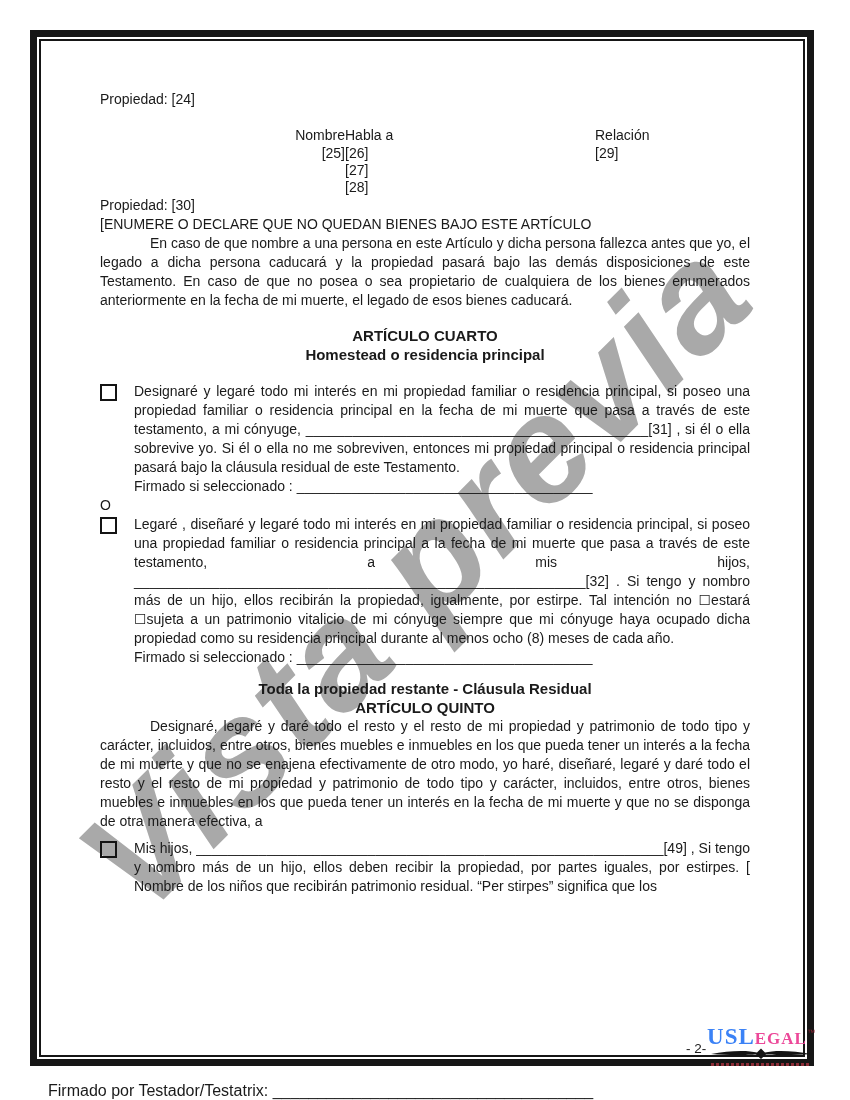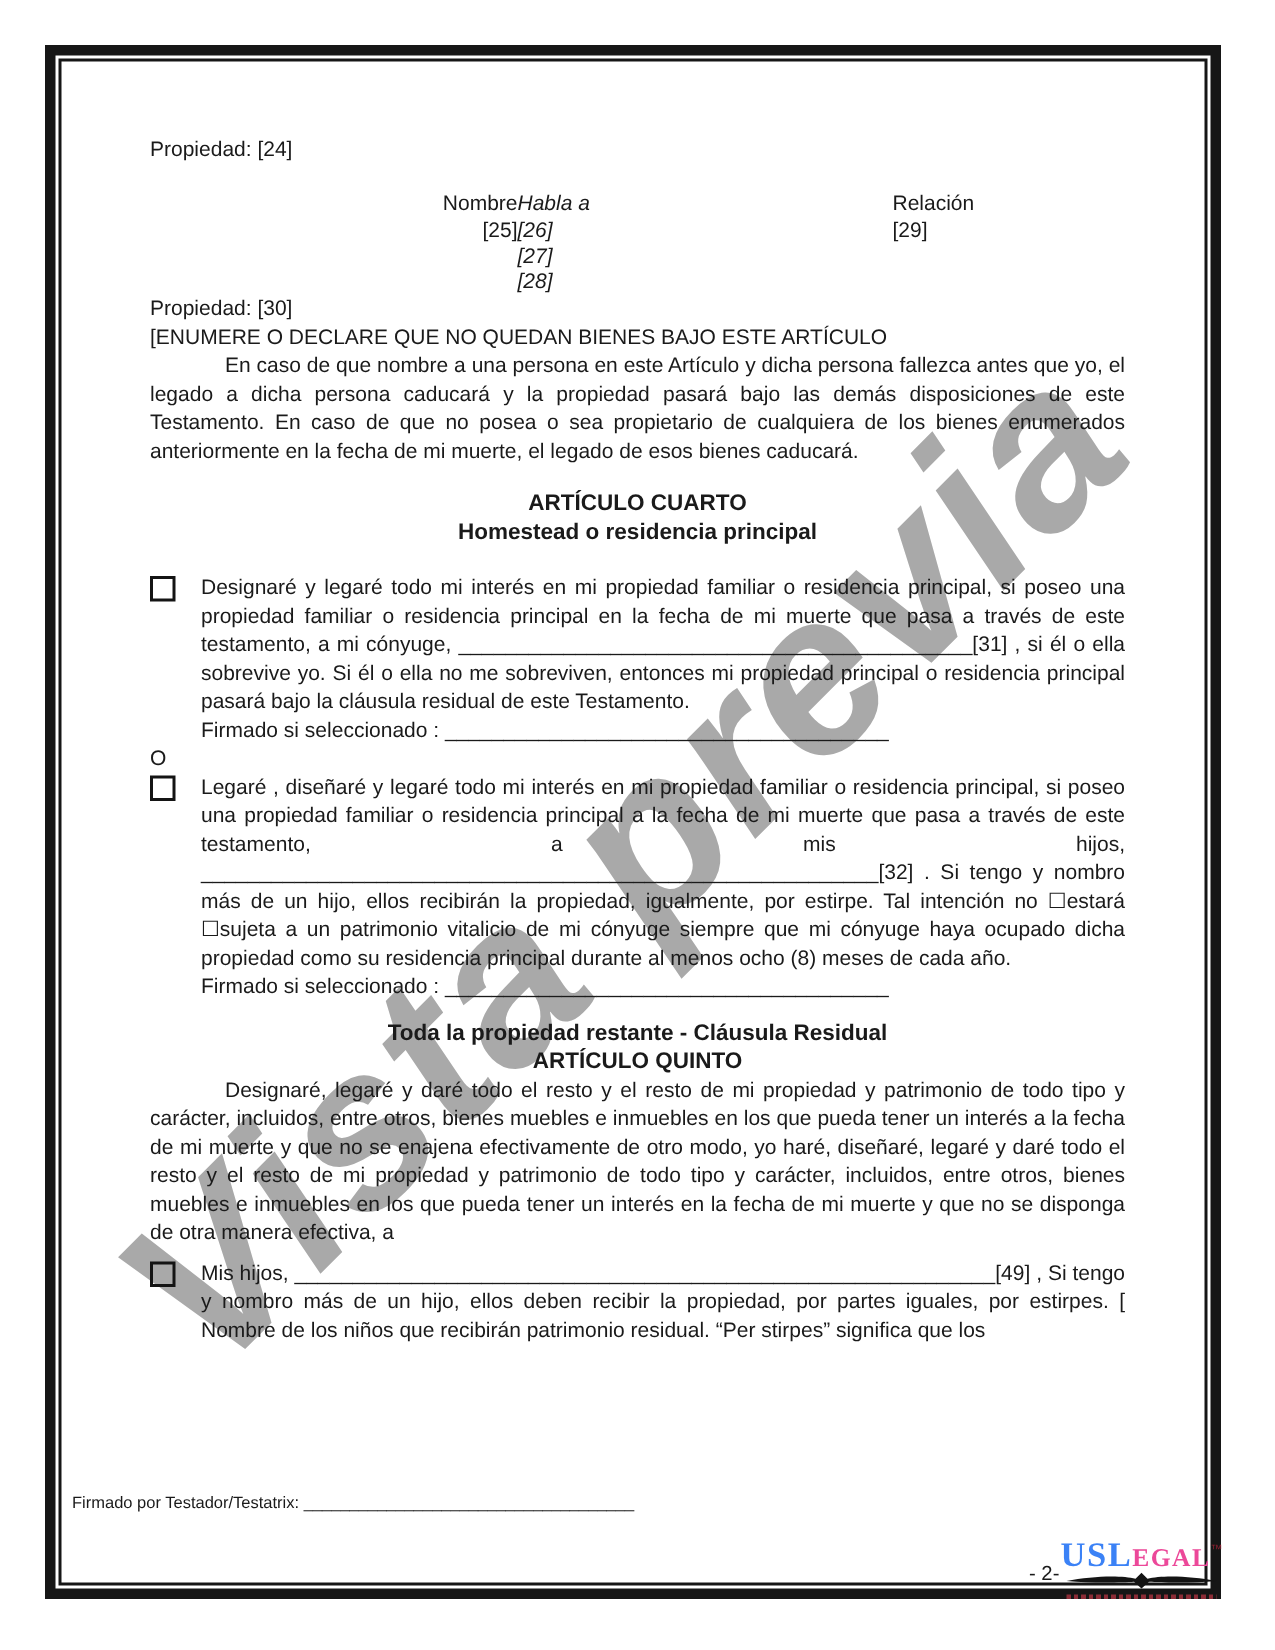--- a/index.html
+++ b/index.html
@@ -24,41 +24,41 @@
   .frame-inner { position:absolute; inset:2px; border:2px solid #161616; }
 
   .content { position:absolute; left:44px; top:44px; width:762px; z-index:3;
              padding:46px 56px 0 56px; box-sizing:border-box; }
   .content p { margin:0; font-size:14px; line-height:19px; }
 
   .prop-top { margin-left:8px; }
   .cols { display:flex; margin:17px 0 0 8px; }
   .col p { line-height:19px; }
   .col .val { line-height:17px; }
-  .col1 { width:237px;text-align:right; } .col2 { width:250px;font-style:italic; } .col3 { flex:1; }
+  .col1 { width:237px;text-align:right; } .col2 { width:250px; } .col3 { flex:1; }
   .prop-bottom { margin-left:8px; }
   .enumerate { margin-top:14px; }
   .para-lapse { margin-top:18px; }
   .justify { text-align:justify; }
   .indent { text-indent:50px; }
 
   .title-block { margin-top:16px; text-align:center; }
   .title-block p { font-size:15px; font-weight:bold; line-height:19px; }
   .title-block.a5 { margin-top:12px; }
 
   .option { display:flex; margin-top:18px; }
   .option.second { margin-top:0; }
   .option.third { margin-top:8px; }
   .checkbox { width:13px; height:13px; border:2px solid #141414; margin-top:2px;
               flex:none; background:transparent; }
   .option-text { margin-left:17px; flex:1; }
   .or { margin-top:10px; font-size:15px; }
   .intro { margin-top:14px; }
 
-  .footer { position:absolute; left:48px; top:996px; z-index:4; font-size:11px; }
+  .footer { position:absolute; left:48px; top:1082px; z-index:4; font-size:16px; }
   .sig-line { letter-spacing:0; }
   .page-num { position:absolute; left:686px; top:1041px; z-index:4; font-size:13.5px; }
 
   .logo { position:absolute; left:704px; top:1024px; width:114px; z-index:4; text-align:center; }
   .logo-lg { font-family:"Liberation Serif","DejaVu Serif",serif; font-weight:bold;
              font-size:23px; color:#3b82f6; letter-spacing:1px;text-align:center; }
   .logo-sm { font-family:"Liberation Serif","DejaVu Serif",serif; font-weight:bold;
              font-size:17px; color:#ec4899; letter-spacing:1px; }
   .logo-tm { font-size:8px; color:#8b2031; vertical-align:9px; }
   .swoosh { display:block; margin:-2px auto 0; width:102px; height:12px; }

